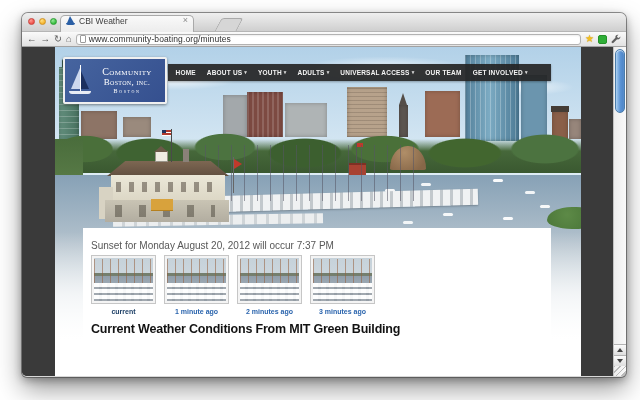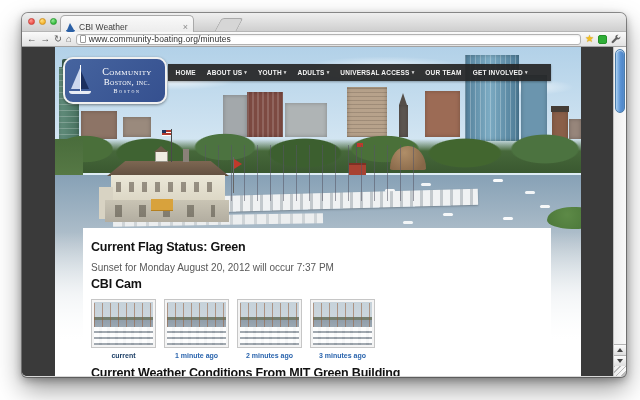--- a/index.html
+++ b/index.html
@@ -13,21 +13,21 @@
     box-shadow:0 0 0 1px rgba(60,60,60,.55),0 12px 26px rgba(0,0,0,.40),0 3px 9px rgba(0,0,0,.32);}
   .titlebar{height:19px;border-radius:6px 6px 0 0;background:linear-gradient(#efefef,#cfcfcf);
     position:relative;border-bottom:1px solid #b5b5b5;}
   .tl{position:absolute;top:5px;width:7px;height:7px;border-radius:50%;}
   .tl.red{left:6px;background:radial-gradient(circle at 35% 30%,#ff9a93,#ee5048 70%);border:1px solid #c8423c;}
   .tl.yellow{left:17px;background:radial-gradient(circle at 35% 30%,#ffe083,#f5b32c 70%);border:1px solid #cf9325;}
   .tl.green{left:28px;background:radial-gradient(circle at 35% 30%,#97e89a,#37bd3e 70%);border:1px solid #2d9e34;}
 
   .tab{position:absolute;left:38px;top:2px;width:134px;height:17px;
     background:linear-gradient(#f9f9f9,#ececec);border:1px solid #a9a9a9;border-bottom:none;
-    border-radius:5px 5px 0 0;display:flex;align-items:flex-end;padding:0 5px;gap:4px;}
+    border-radius:5px 5px 0 0;display:flex;align-items:flex-start;padding:0 5px;gap:4px;}
   .favicon{width:9px;height:9px;position:relative;flex:0 0 auto;}
   .favicon .sail{position:absolute;left:1px;top:0;width:0;height:0;
     border-left:3px solid transparent;border-right:4px solid transparent;border-bottom:7px solid #2a5fa5;}
   .favicon .hull{position:absolute;left:0;top:7px;width:9px;height:2px;background:#2a5fa5;border-radius:0 0 3px 3px;}
   .tab-title{font-size:8.5px;color:#3c3c3c;white-space:nowrap;overflow:hidden;flex:1;}
   .tab-close{font-size:9px;color:#8a8a8a;line-height:1;flex:0 0 auto;}
   .newtab{position:absolute;left:196px;top:5px;width:22px;height:13px;background:#d6d6d6;
     border:1px solid #a9a9a9;border-bottom:none;transform:skewX(-28deg);border-radius:3px 3px 0 0;}
 
   .toolbar{height:15px;background:linear-gradient(#fafafa,#e2e2e2);border-bottom:1px solid #a2a2a2;
@@ -142,21 +142,21 @@
   .bh-racks{left:96px;top:152px;width:22px;height:11px;background:#d8a23c;box-shadow:0 1px 0 #b5801f;}
   .bh-flagpole{left:116px;top:82px;width:1px;height:33px;background:#4a4a4a;}
   .usflag{left:107px;top:83px;width:9px;height:6px;
     background:linear-gradient(180deg,#b03a2e 0 1.5px,#fff 1.5px 3px,#b03a2e 3px 4.5px,#fff 4.5px 6px);}
   .usflag:before{content:"";position:absolute;left:0;top:0;width:4px;height:3px;background:#23345e;}
   .fade{left:0;top:0;width:526px;height:329px;
     background:linear-gradient(180deg,rgba(255,255,255,0) 0 185px,rgba(255,255,255,.72) 248px,#fff 292px);}
 
   
   .logo{position:absolute;left:41px;top:10px;width:104px;height:47px;z-index:6;
-    background:linear-gradient(135deg,#46649f,#35508f);border:2px solid #f0f0f0;border-radius:10px;
+    background:linear-gradient(135deg,#46649f,#35508f);border:2px solid #f0f0f0;border-radius:2px;
     box-shadow:0 1px 3px rgba(0,0,0,.45);display:flex;align-items:center;padding:2px 3px;}
   .logo-sail{width:24px;height:34px;position:relative;flex:0 0 auto;}
   .logo-sail .m{position:absolute;left:12px;top:1px;width:1px;height:26px;background:#fff;}
   .logo-sail .s1{position:absolute;left:3px;top:4px;width:0;height:0;
     border-bottom:21px solid #cdd8ee;border-left:9px solid transparent;}
   .logo-sail .s2{position:absolute;left:13px;top:7px;width:0;height:0;
     border-bottom:18px solid #1c2f5e;border-right:8px solid transparent;}
   .logo-sail .h{position:absolute;left:1px;top:27px;width:22px;height:3px;background:#e8ecf5;border-radius:0 0 6px 6px;}
   .logo-text{flex:1;color:#fff;text-align:center;font-family:"Liberation Serif",serif;line-height:1.08;}
   .lt1{font-size:10px;font-variant:small-caps;letter-spacing:.4px;}
@@ -309,23 +309,21 @@
         <span class="nav-item">
             <span>OUR TEAM</span>
           </span>
         <span class="nav-item">
             <span>GET INVOLVED</span>
             <span class="caret">▾</span>
           </span>
       </div>
 
       <div class="card">
-        <div class="h-big">Current Flag Status: Green</div>
         <div class="sunset">Sunset for Monday August 20, 2012 will occur 7:37 PM</div>
-        <div class="h-big">CBI Cam</div>
         <div class="cam-row">
           <div class="cam-fig">
             <div class="shot">
                 <div class="scene"></div>
               </div>
             <a class="cam-caption visited">current</a>
           </div>
           <div class="cam-fig">
             <div class="shot">
                 <div class="scene"></div>

